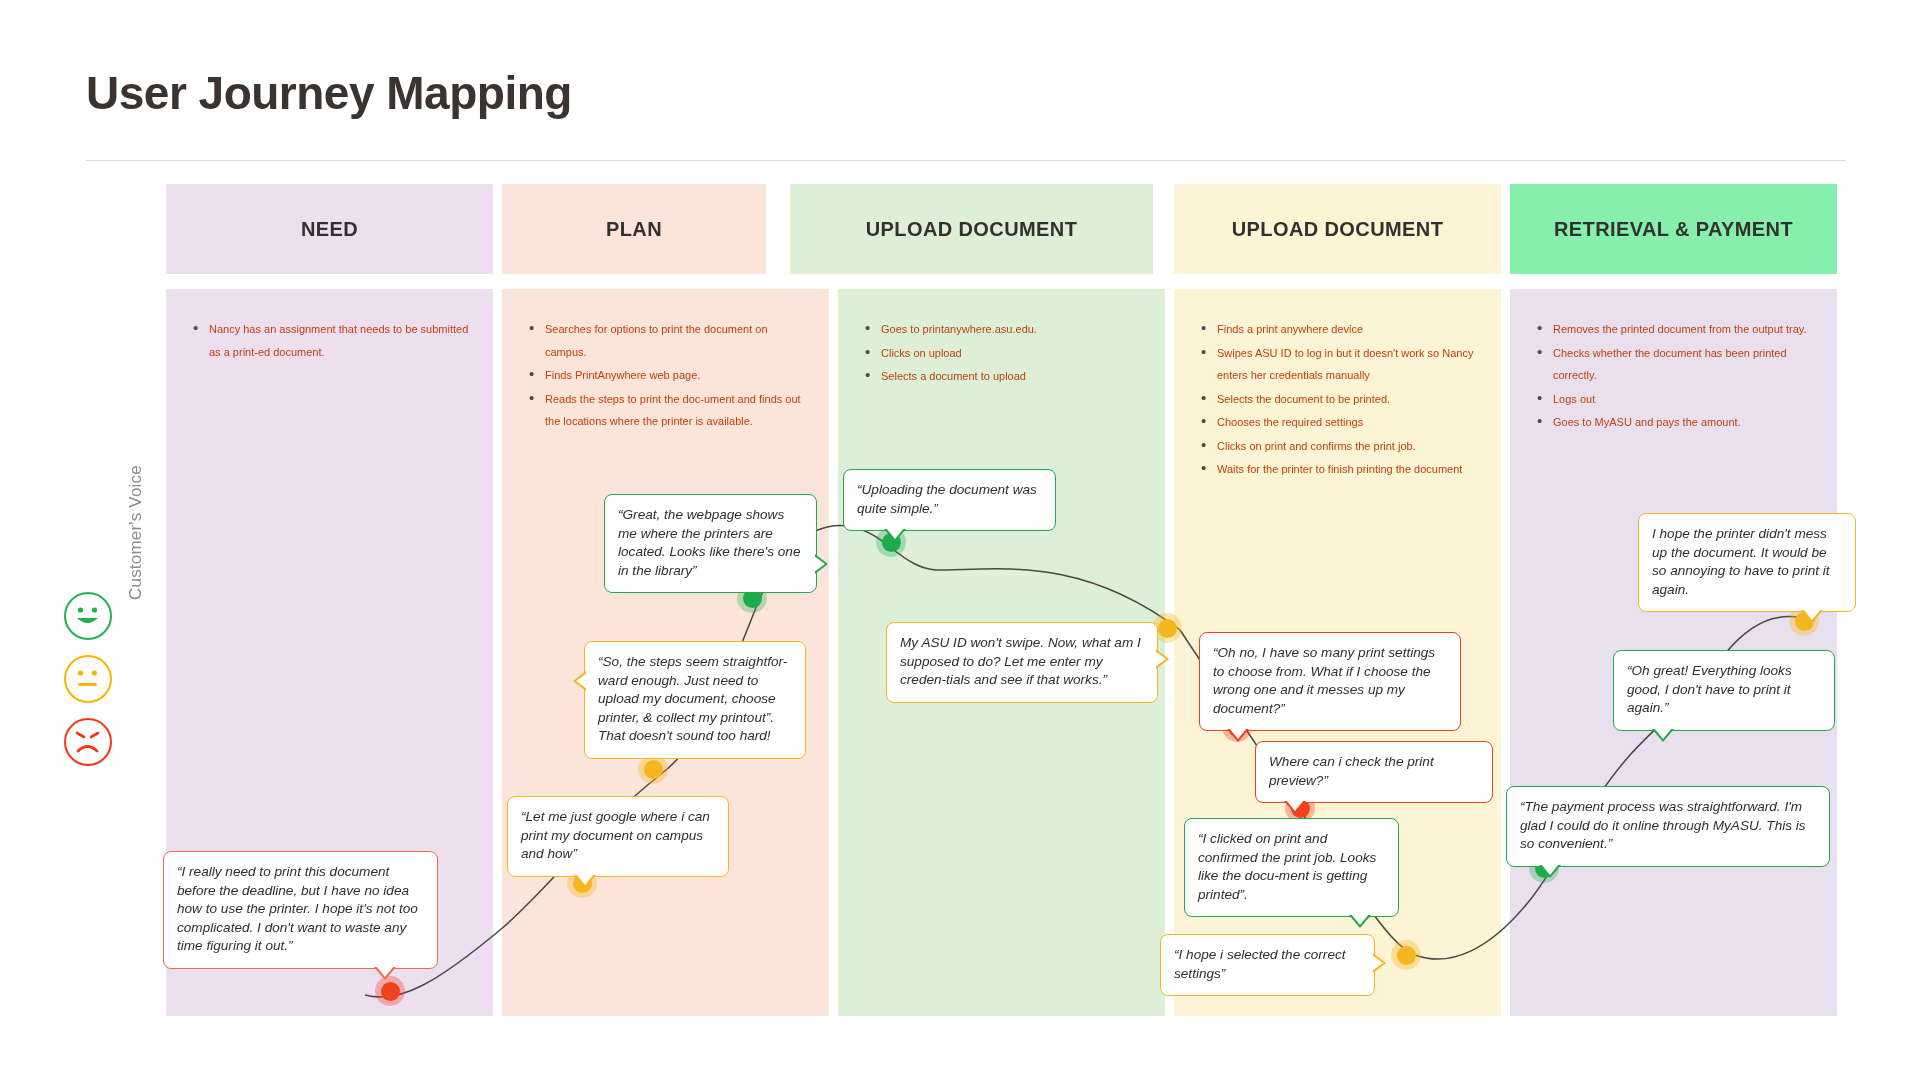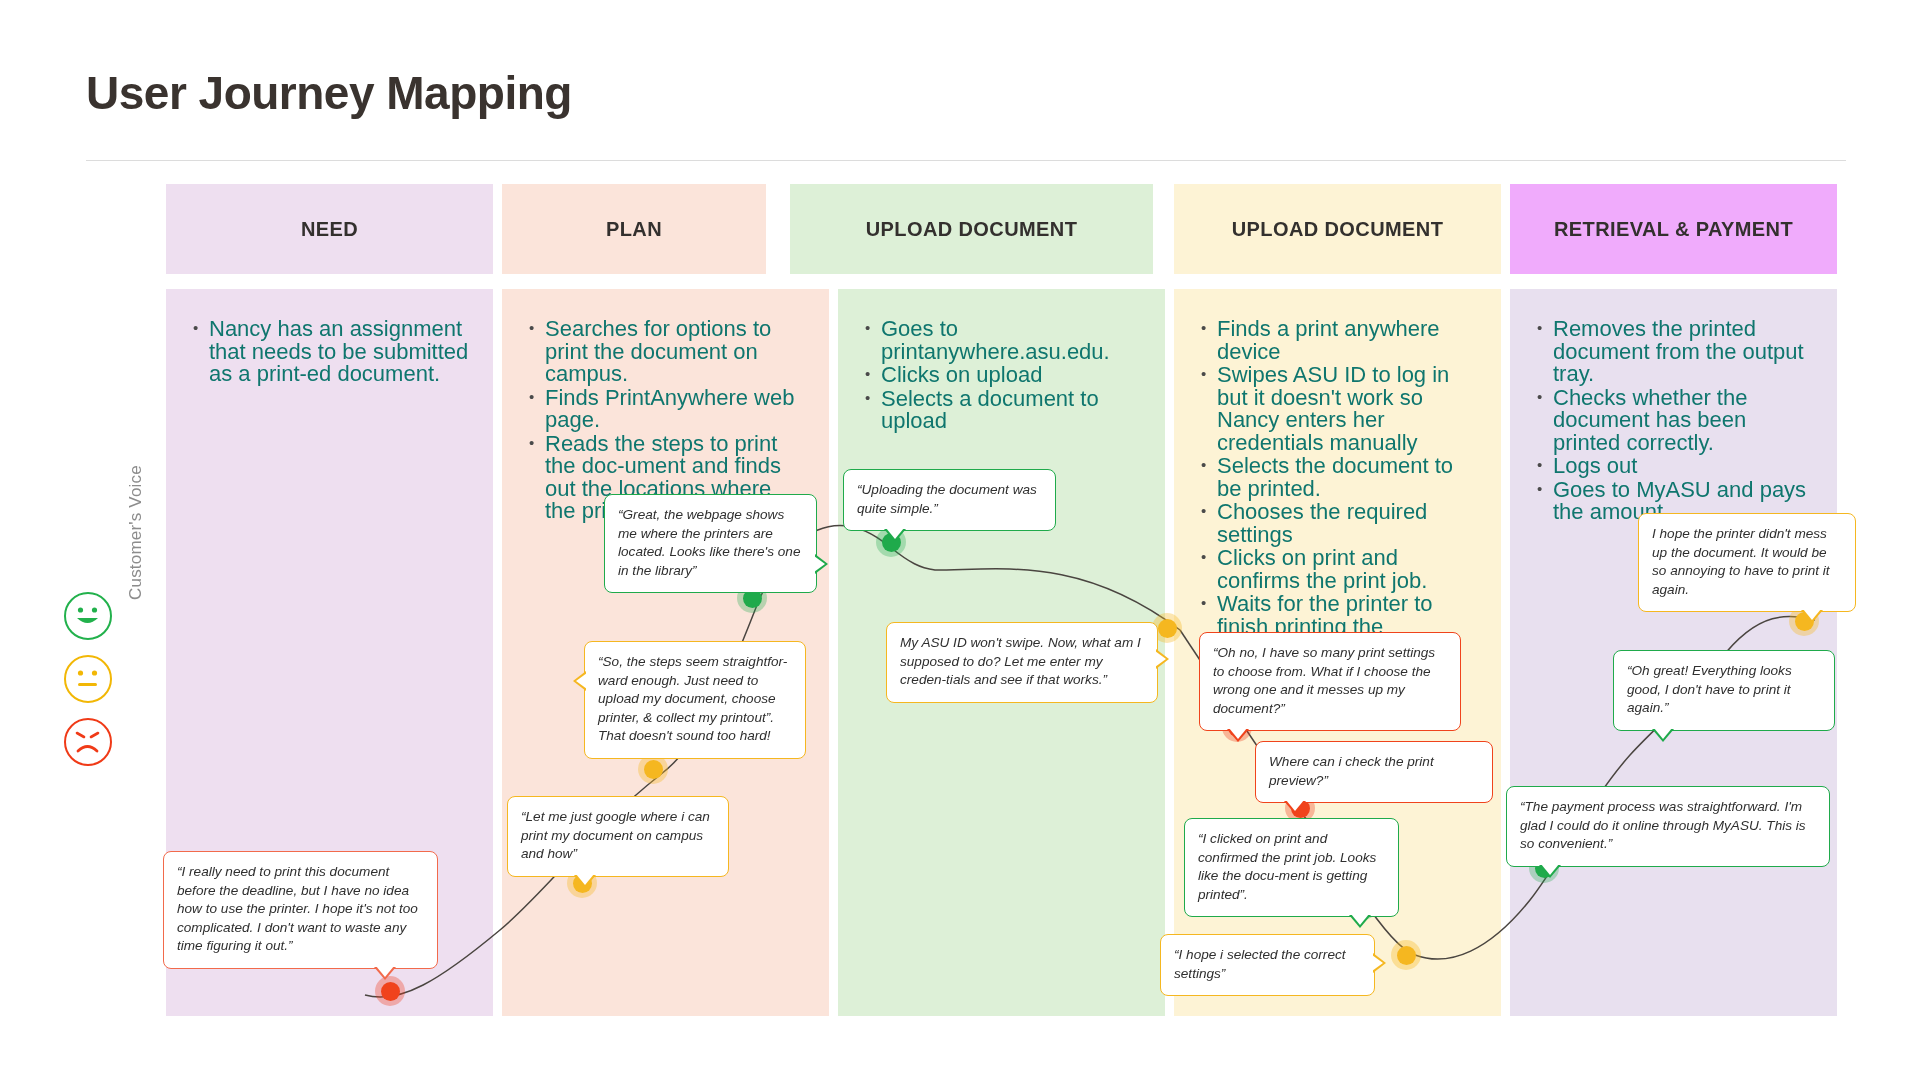--- a/index.html
+++ b/index.html
@@ -47,23 +47,23 @@
     position: absolute;
     top: 289px;
     height: 727px;
   }
   .bullets {
     padding: 29px 24px 0 24px;
     list-style: none;
   }
   .bullets li {
     position: relative;
-    font-size: 22px;
+    font-size: 11px;
     line-height: 22.5px;
-    color: #0f766e;
+    color: #c2410c;
     padding-left: 19px;
     margin-bottom: 1px;
   }
   .bullets li::before {
     content: "\2022";
     position: absolute;
     left: 3px; top: -1px;
     color: #4a4a4a;
     font-size: 15px;
   }
@@ -134,21 +134,21 @@
   </div>
   <div class="col-header" style="left:502px;width:264px;background:#fbe4da;">
     <span>PLAN</span>
   </div>
   <div class="col-header" style="left:790px;width:363px;background:#ddf0d7;">
     <span>UPLOAD DOCUMENT</span>
   </div>
   <div class="col-header" style="left:1174px;width:327px;background:#fdf3d5;">
     <span>UPLOAD DOCUMENT</span>
   </div>
-  <div class="col-header" style="left:1510px;width:327px;background:#f0abfc;">
+  <div class="col-header" style="left:1510px;width:327px;background:#86efac;">
     <span>RETRIEVAL &amp; PAYMENT</span>
   </div>
 
   <div class="col-body" style="left:166px;width:327px;background:#eedff0;">
     <ul class="bullets">
       <li>Nancy has an assignment that needs to be submitted as a print-ed document.</li>
     </ul>
   </div>
   <div class="col-body" style="left:502px;width:327px;background:#fbe4da;">
     <ul class="bullets">

